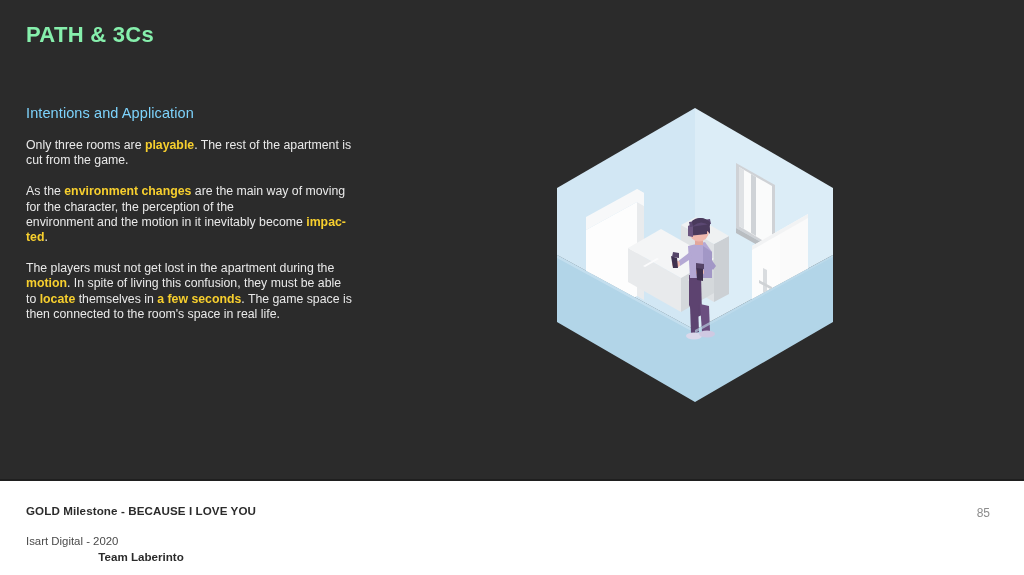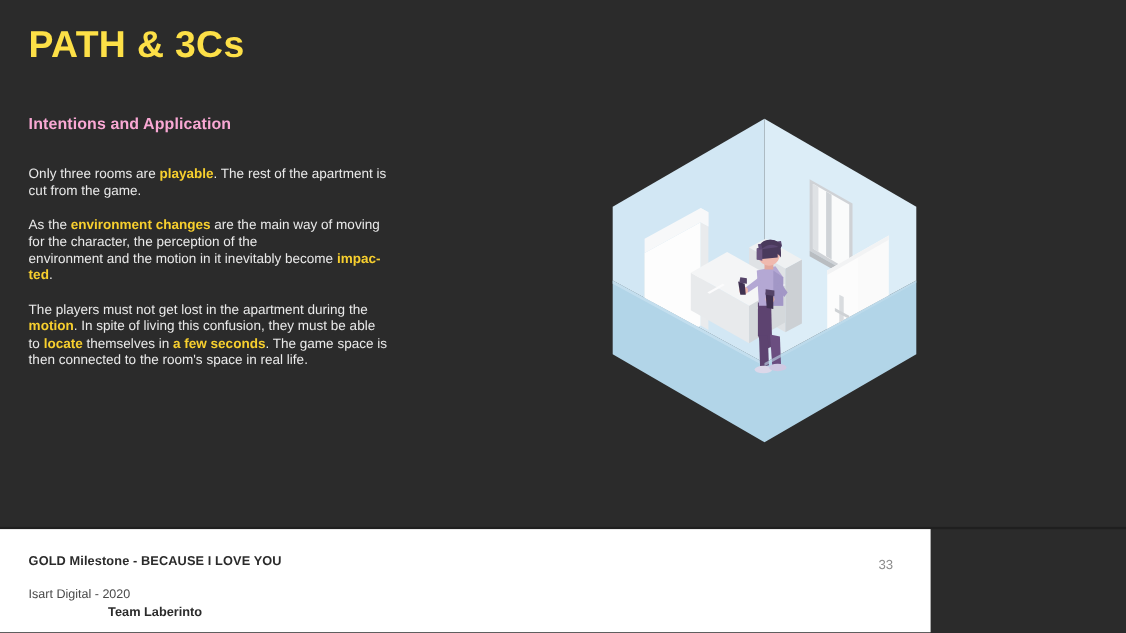--- a/index.html
+++ b/index.html
@@ -13,51 +13,51 @@
 
   
   #slide-body {
     position:absolute; left:0; top:0; width:1024px; height:481px;
     background:#2b2b2b;
     border-bottom:2px solid #1f1f1f;
   }
 
   #slide-title {
     position:absolute; left:26px; top:22px;
-    font-size:34px; font-weight:bold;
-    color:#fde047; letter-spacing:.3px;
+    font-size:22px; font-weight:bold;
+    color:#86efac; letter-spacing:.3px;
   }
 
   
   #text-column {
     position:absolute; left:26px; top:105px; width:372px;
   }
   #section-heading {
-    font-size:14.5px; font-weight:bold; color:#f9a8d4;
-    margin-bottom:30px; letter-spacing:.1px;
+    font-size:14.5px; font-weight:normal; color:#7dd3fc;
+    margin-bottom:17px; letter-spacing:.1px;
   }
   .para {
     font-size:12.3px; line-height:15.2px; color:#e9e9e9;
     margin-bottom:16px; white-space:pre-line;
   }
   .para:last-child { margin-bottom:0; }
   .hl { color:#f7cf2e; font-weight:bold; }
 
   
   #illustration {
     position:absolute; left:540px; top:100px; width:310px; height:310px;
   }
   #iso-stage {
     position:absolute; left:0; top:0; width:310px; height:310px;
   }
   #iso-stage svg { display:block; }
 
   
   #footer {
-    position:absolute; left:0; top:481px; width:846px; height:94px;
+    position:absolute; left:0; top:481px; width:1024px; height:94px;
     background:#ffffff;
   }
   #footer-text { position:absolute; left:26px; top:22px; }
   .f-line1 { font-size:11.6px; font-weight:bold; color:#2b2b2b; line-height:15px; letter-spacing:.1px;}
   .f-line2 { font-size:11.4px; color:#4a4a4a; line-height:15px;margin-top:16px; }
   .f-line3 { font-size:11.6px; font-weight:bold; color:#2b2b2b; line-height:15px;text-align:center; }
   #page-number {
     position:absolute; right:34px; top:25px;
     font-size:12px; color:#8c8c8c;
   }
@@ -187,14 +187,14 @@
   </div>
 
 </div>
 
 <div id="footer">
   <div id="footer-text">
     <div class="f-line1">GOLD Milestone - BECAUSE I LOVE YOU</div>
     <div class="f-line2">Isart Digital - 2020</div>
     <div class="f-line3">Team Laberinto</div>
   </div>
-  <div id="page-number">33</div>
+  <div id="page-number">85</div>
 </div>
 
 </body></html>

